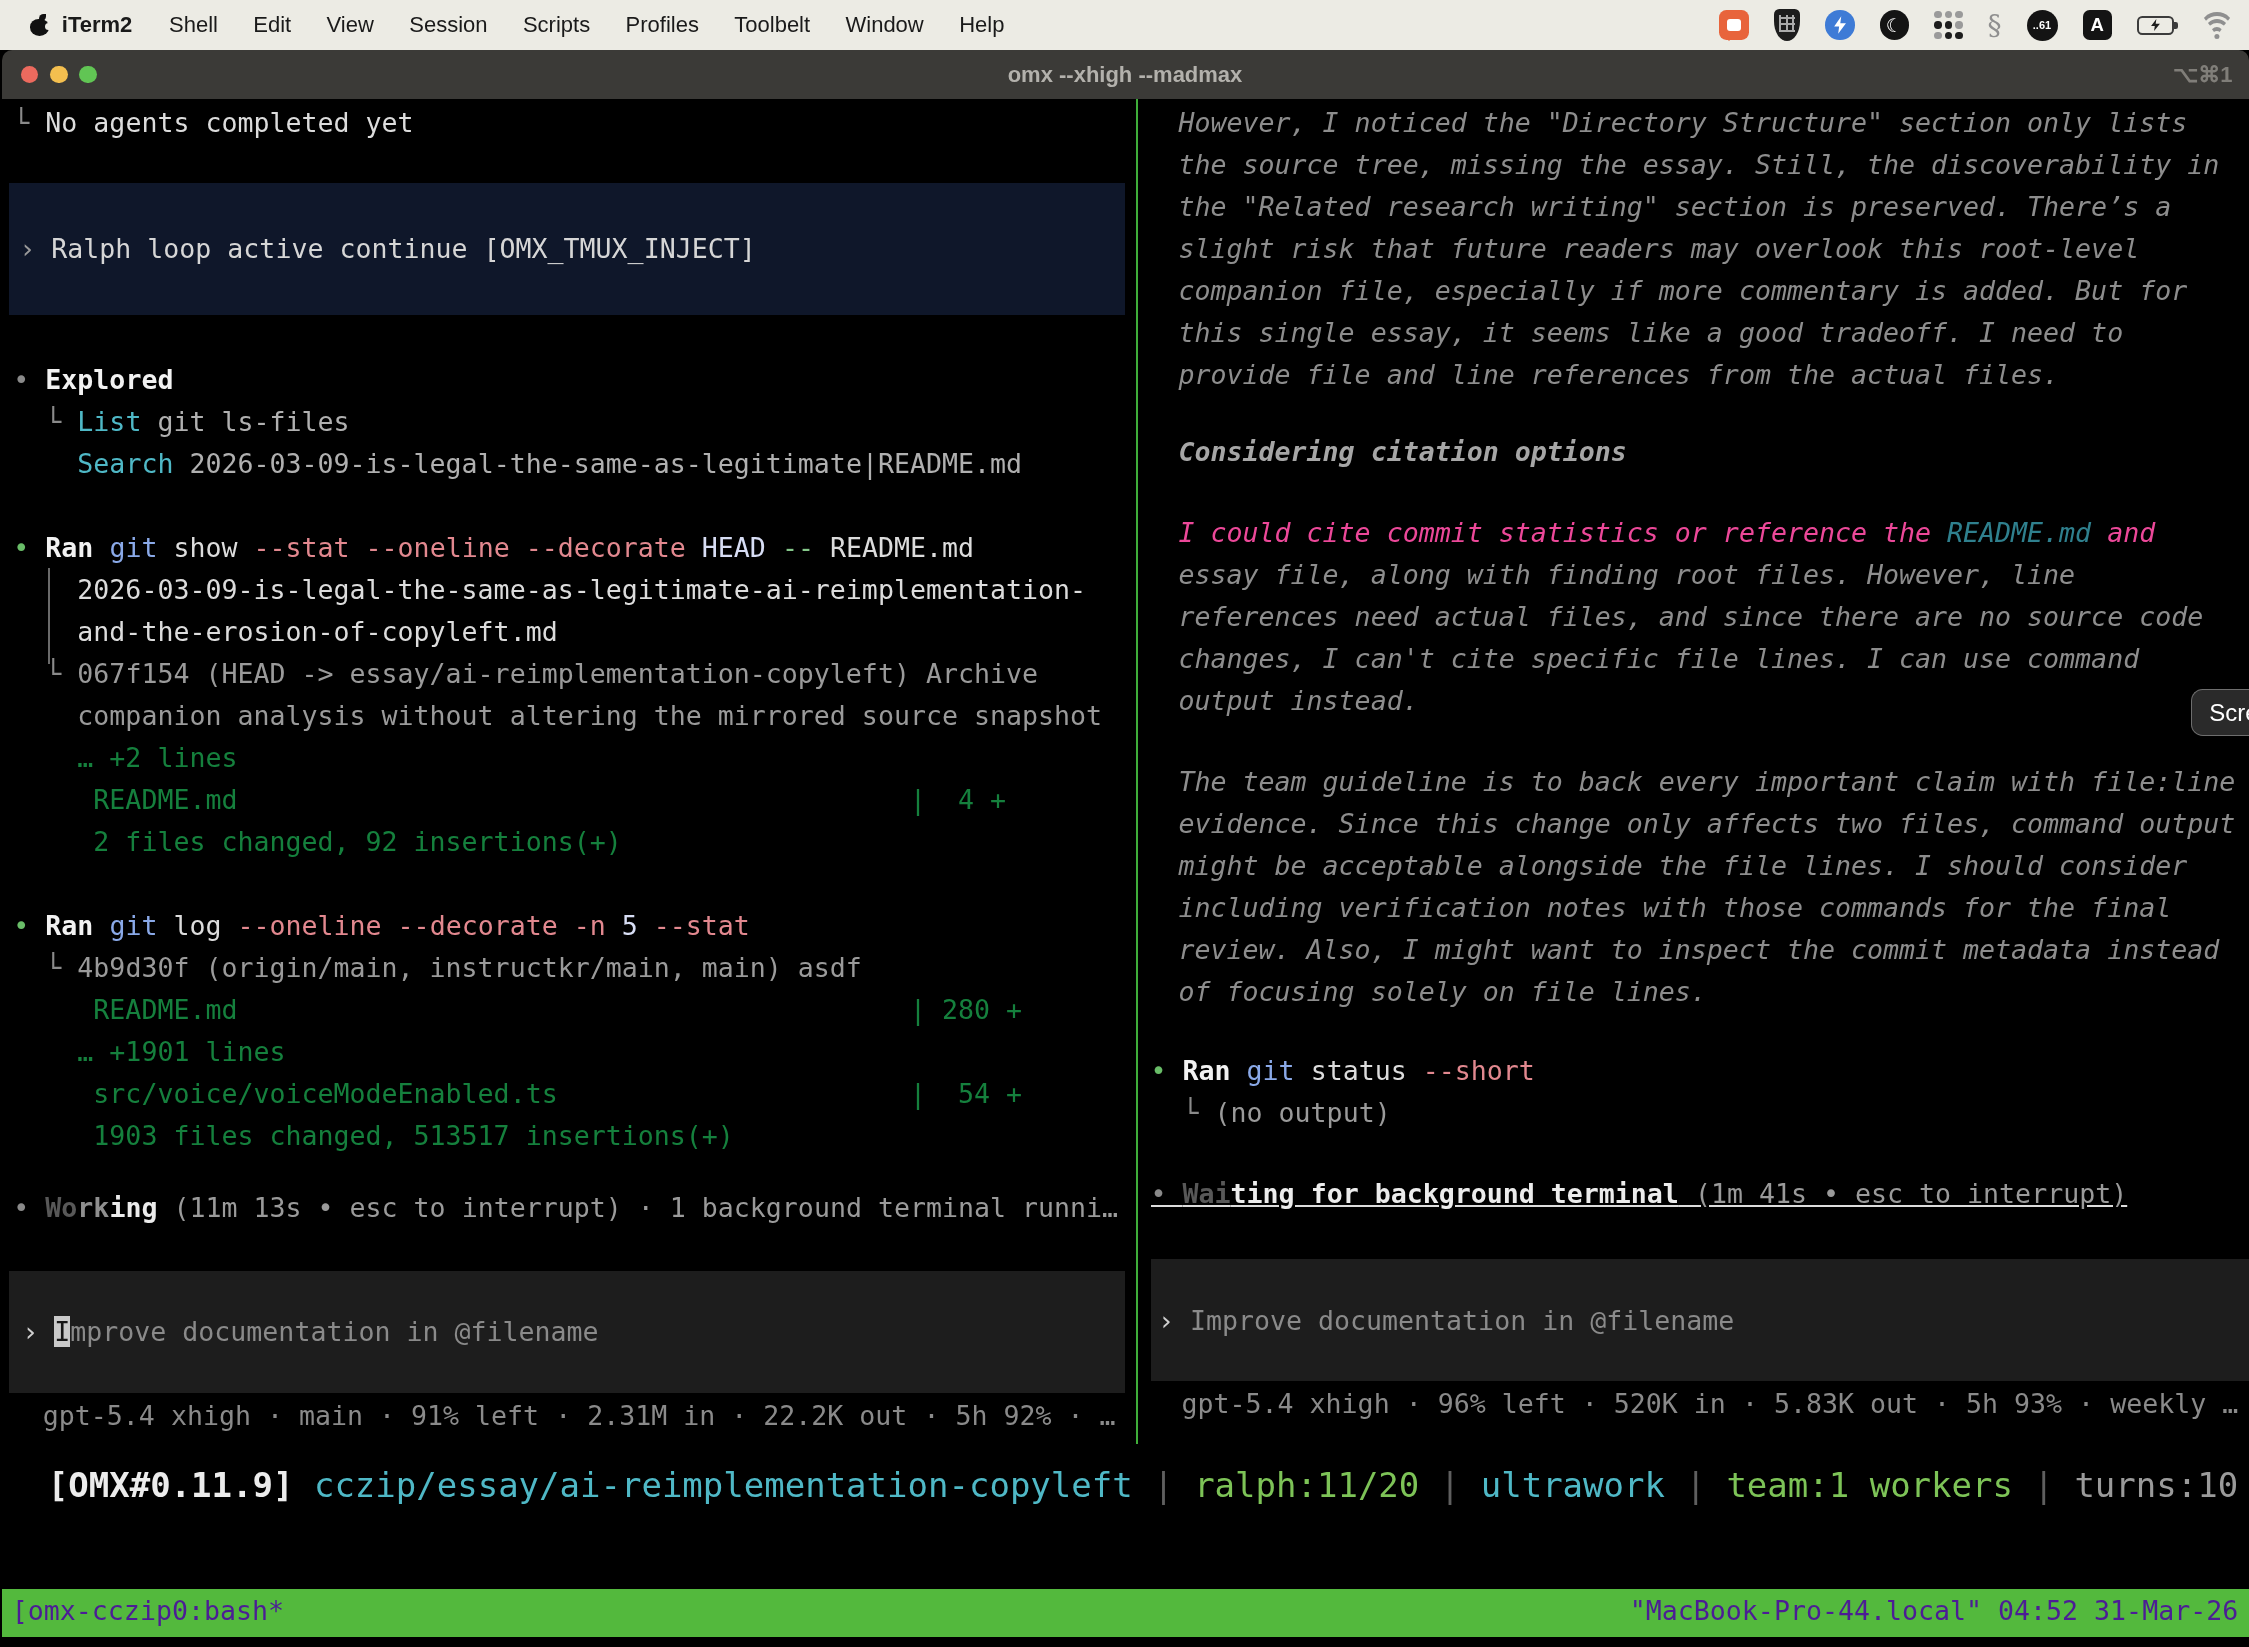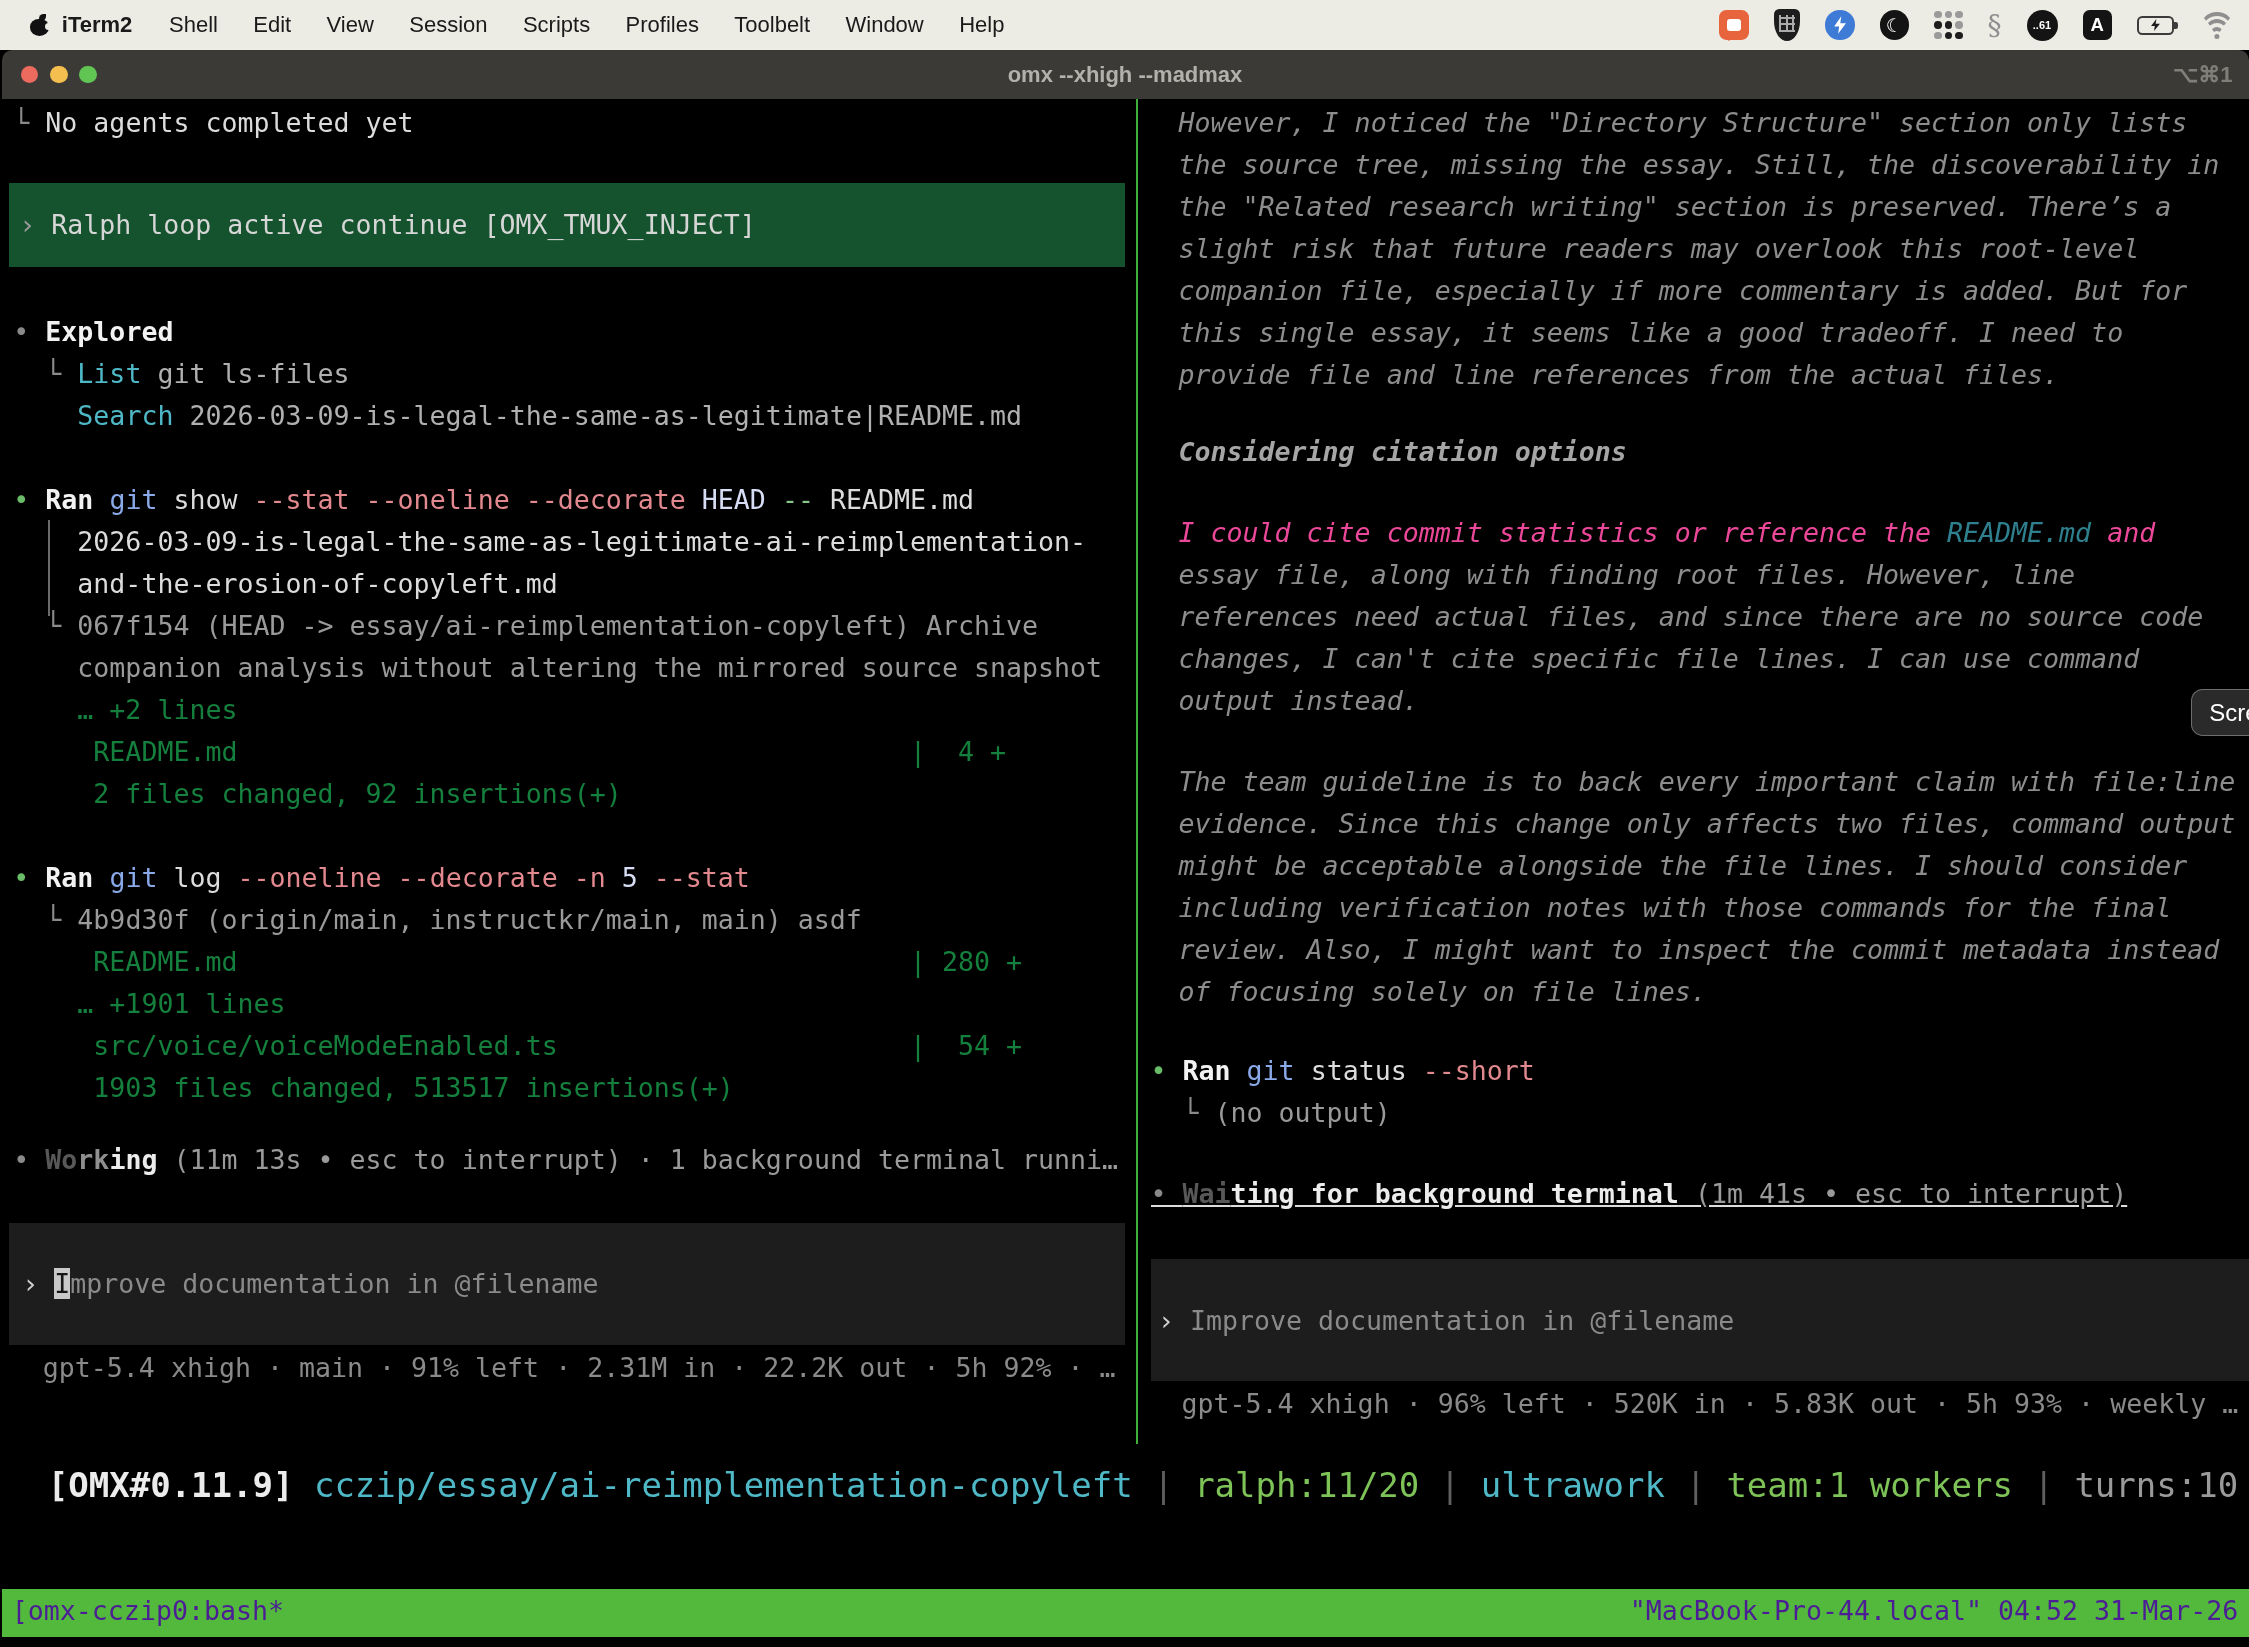--- a/index.html
+++ b/index.html
@@ -85,21 +85,21 @@
 
   .s-w{color:#dcdcdc} .s-wb{color:#f2f2f2;font-weight:bold} .s-wl{color:#d6d6d6}
   .s-gy{color:#9a9a9a} .s-gy2{color:#b0b0b0} .s-gd{color:#15803d} .s-tr{color:#8a8a8a}
   .s-cy{color:#4FB8C6} .s-bl{color:#8AA9E8} .s-pk{color:#E2888F} .s-gr{color:#85C88A}
   .s-lv{color:#D7DDF4} .s-gb{color:#69BD68}
   .s-itg{color:#ec4899;font-style:italic} .s-itc{color:#2F808E;font-style:italic}
   .s-shA{color:#585858;font-weight:bold} .s-shB{color:#8f8f8f;font-weight:bold}
   .s-shC{color:#ECECEC;font-weight:bold}
   .s-pipe{color:#5f5f5f} .s-lg{color:#7DC357} .s-omxw{color:#ECECEC;font-weight:bold}
 
-  .ralph-box { margin-top:39px; margin-left:-4.4px; width:1116px; height:84px; background:#14532d;
+  .ralph-box { margin-top:39px; margin-left:-4.4px; width:1116px; height:132px; background:#0f172a;
                display:flex; align-items:center; padding-left:10.3px; }
   .block { position:relative; }
   .vline { position:absolute; left:35px; top:41px; width:1.5px; height:96px; background:#6a6a6a; }
 
   .prompt-box { margin-top:42px; margin-left:-4.4px; width:1116px; height:122px; background:#1D1D1D;
                 display:flex; align-items:center; padding-left:13.3px; font-size:26.6px; white-space:pre; }
   .prompt-box .chev { color:#cfcfcf; margin-right:16px; }
   .prompt-box .cursor { background:#C9C9C9; color:#161616; }
   .prompt-box .ph { color:#8a8a8a; }
   .prompt-right { margin-left:-5.9px; width:auto; margin-right:0; }

